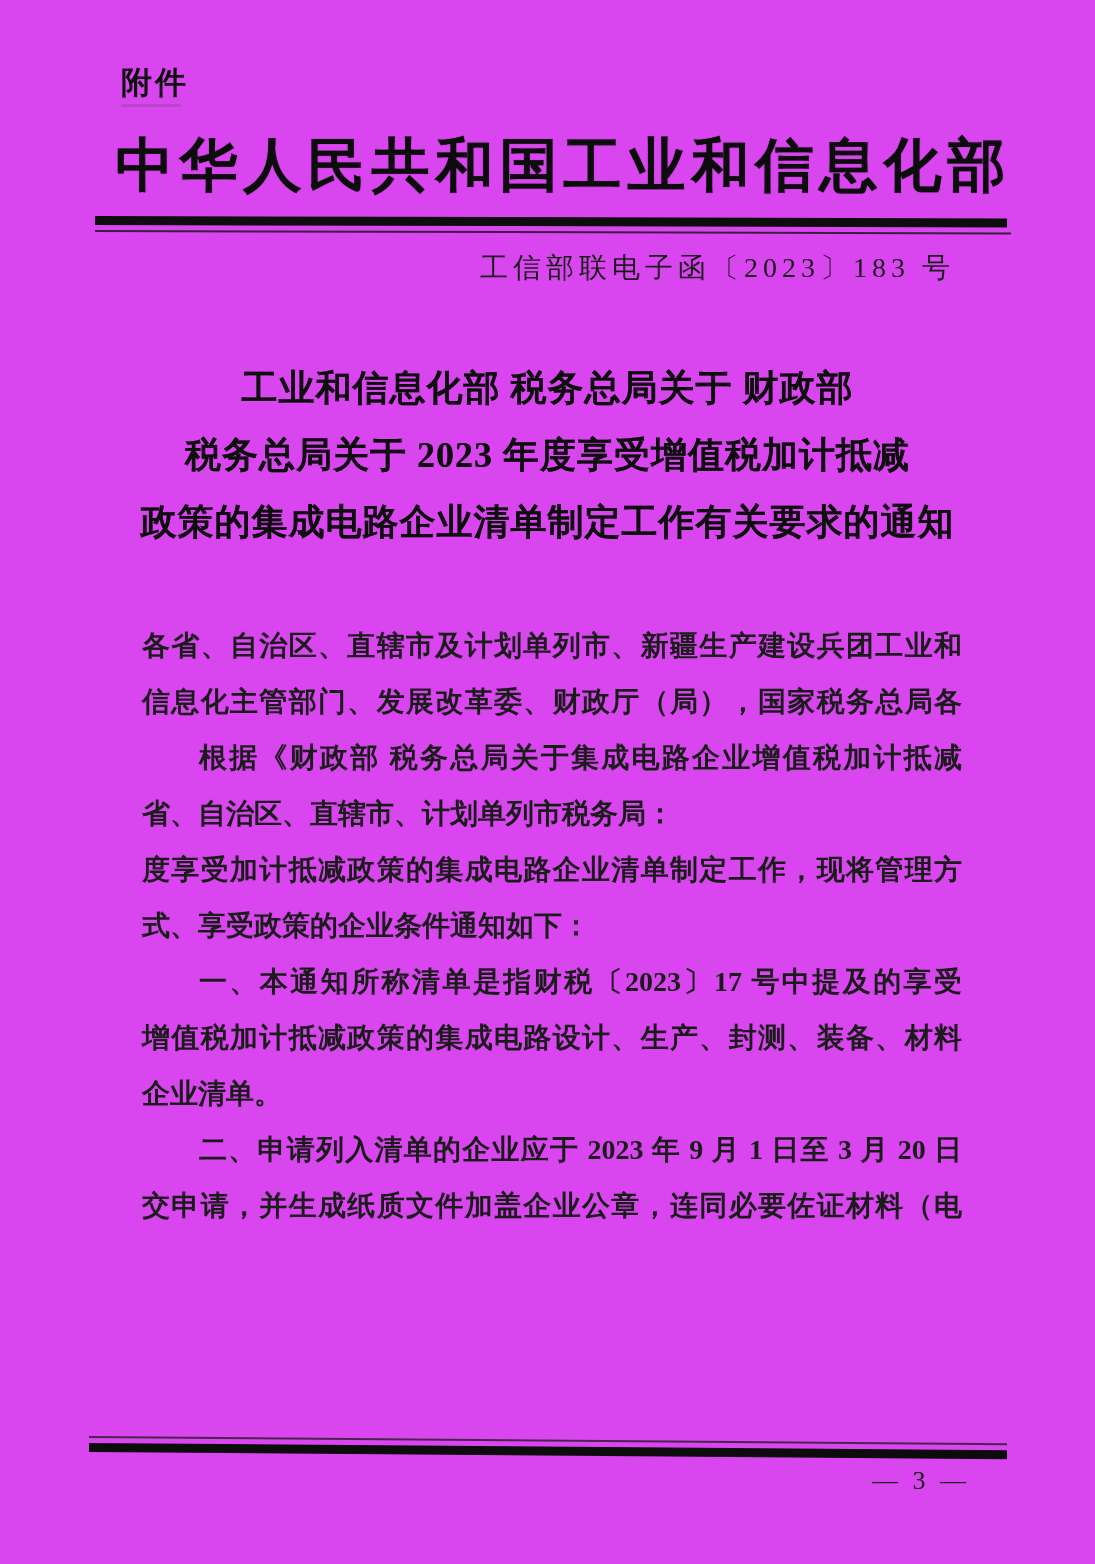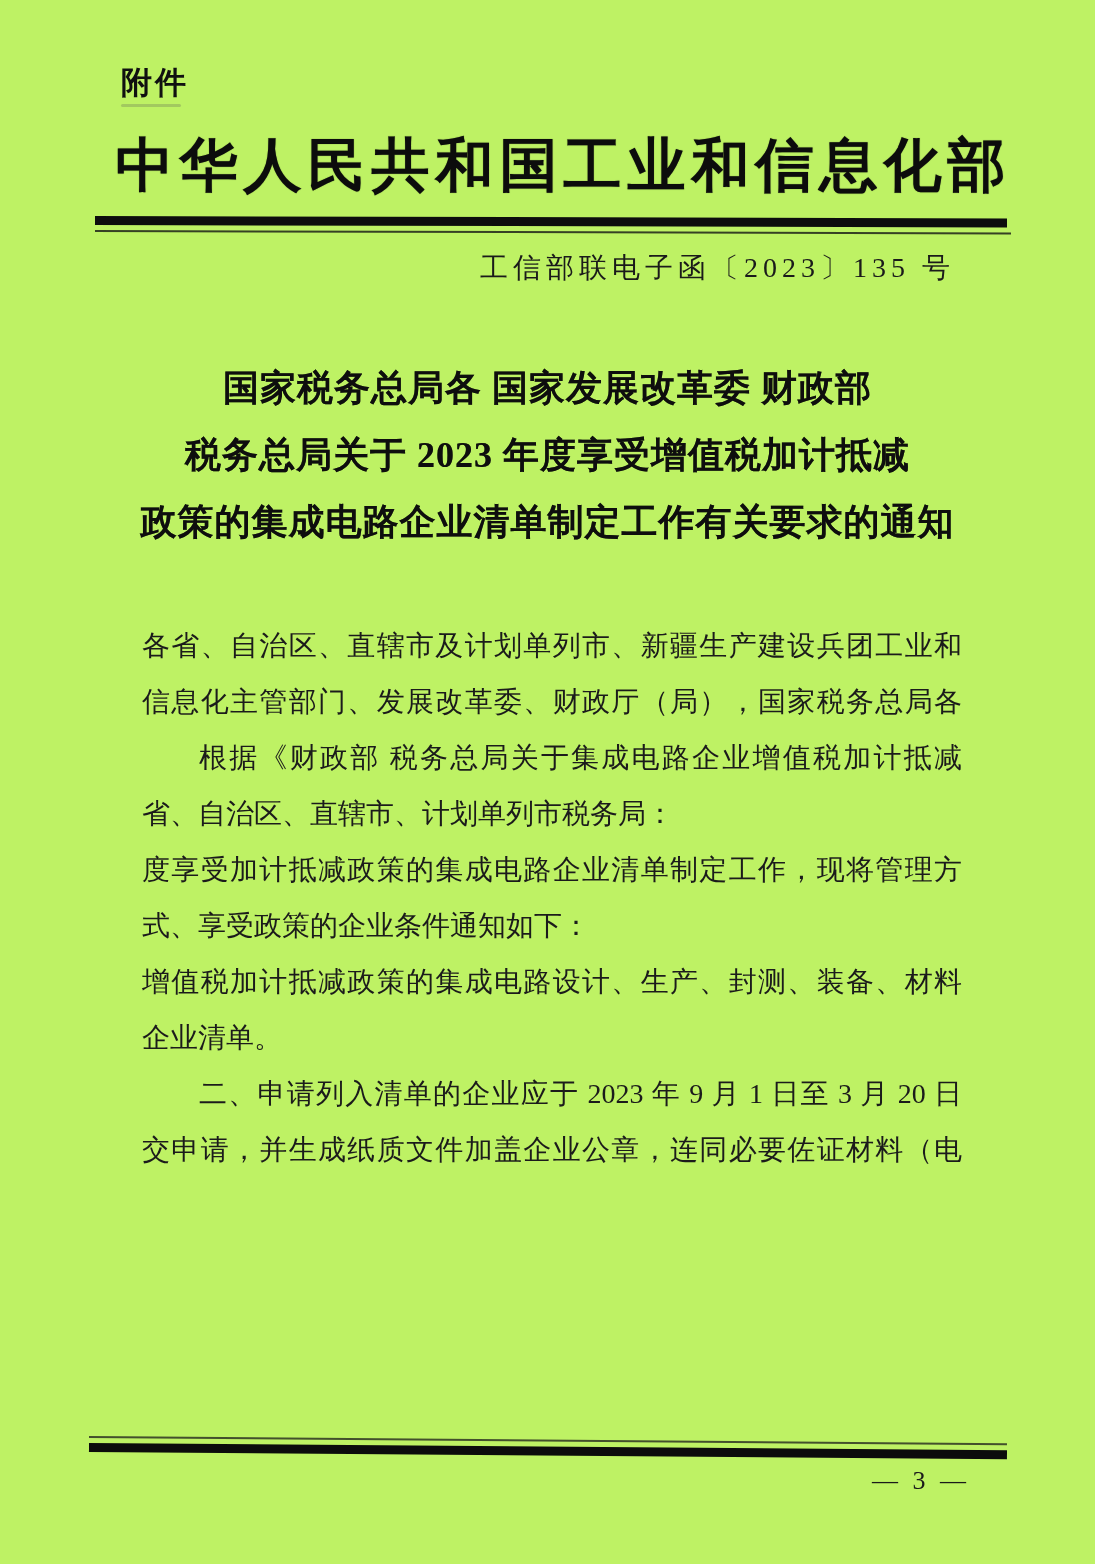--- a/index.html
+++ b/index.html
@@ -1,19 +1,19 @@
 <!DOCTYPE html>
 <html lang="zh"><head>
 <meta charset="utf-8">
 <style>
   html,body{margin:0;padding:0;background:#ffffff;}
   .page{
     position:relative;
     width:1095px;height:1564px;
-    background:#bef264;
+    background:#d946ef;
     overflow:hidden;
     font-family:"Liberation Serif","DejaVu Serif",serif;
     color:#161616;
   }
   
   .attachment{
     position:absolute;left:121px;top:62px;
     font-family:"Liberation Sans","DejaVu Sans",sans-serif;
     font-size:31px;font-weight:bold;color:#101010;
     letter-spacing:3px;
@@ -52,21 +52,21 @@
   .doc-title{
     position:absolute;top:355px;left:0;width:100%;
     text-align:center;
     font-size:36px;font-weight:bold;color:#0e0e0e;
     line-height:67px;letter-spacing:1px;
     text-shadow:0 0 .5px rgba(0,0,0,.6);
   }
   
   .doc-body{
     position:absolute;top:618px;left:142px;width:820px;
-    font-size:28px;line-height:56px;color:#1b1b1b;
+    font-size:28px;line-height:56px;color:#1b1b1b;font-weight:bold;
   }
   .line{white-space:nowrap;}
   .just{
     white-space:normal;
     text-align:justify;
     text-align-last:justify;
   }
   .ind{text-indent:57px;}
   
   .footer-rule-thin{
@@ -90,37 +90,38 @@
 
 <div class="page">
 
   <div class="attachment">附件</div>
   <div class="attachment-smudge"></div>
 
   <div class="masthead">中华人民共和国工业和信息化部</div>
   <div class="rule-thick"></div>
   <div class="rule-thin"></div>
 
-  <div class="doc-number">工信部联电子函〔2023〕135 号</div>
+  <div class="doc-number">工信部联电子函〔2023〕183 号</div>
 
   <div class="doc-title">
-    <div class="title-line">国家税务总局各 国家发展改革委 财政部</div>
+    <div class="title-line">工业和信息化部 税务总局关于 财政部</div>
     <div class="title-line">税务总局关于 2023 年度享受增值税加计抵减</div>
     <div class="title-line">政策的集成电路企业清单制定工作有关要求的通知</div>
   </div>
 
   <div class="doc-body">
     <div class="line just">各省、自治区、直辖市及计划单列市、新疆生产建设兵团工业和</div>
     <div class="line just">信息化主管部门、发展改革委、财政厅（局），国家税务总局各</div>
     <div class="line just ind">根据《财政部 税务总局关于集成电路企业增值税加计抵减</div>
 
     <div class="line">省、自治区、直辖市、计划单列市税务局：</div>
     <div class="line just">度享受加计抵减政策的集成电路企业清单制定工作，现将管理方</div>
     <div class="line">式、享受政策的企业条件通知如下：</div>
 
+    <div class="line just ind">一、本通知所称清单是指财税〔2023〕17 号中提及的享受</div>
     <div class="line just">增值税加计抵减政策的集成电路设计、生产、封测、装备、材料</div>
     <div class="line">企业清单。</div>
 
     <div class="line just ind">二、申请列入清单的企业应于 2023 年 9 月 1 日至 3 月 20 日</div>
     <div class="line just">交申请，并生成纸质文件加盖企业公章，连同必要佐证材料（电</div>
   </div>
 
   <div class="footer-rule-thin"></div>
   <div class="footer-rule-thick"></div>
   <div class="page-number">— 3 —</div>

